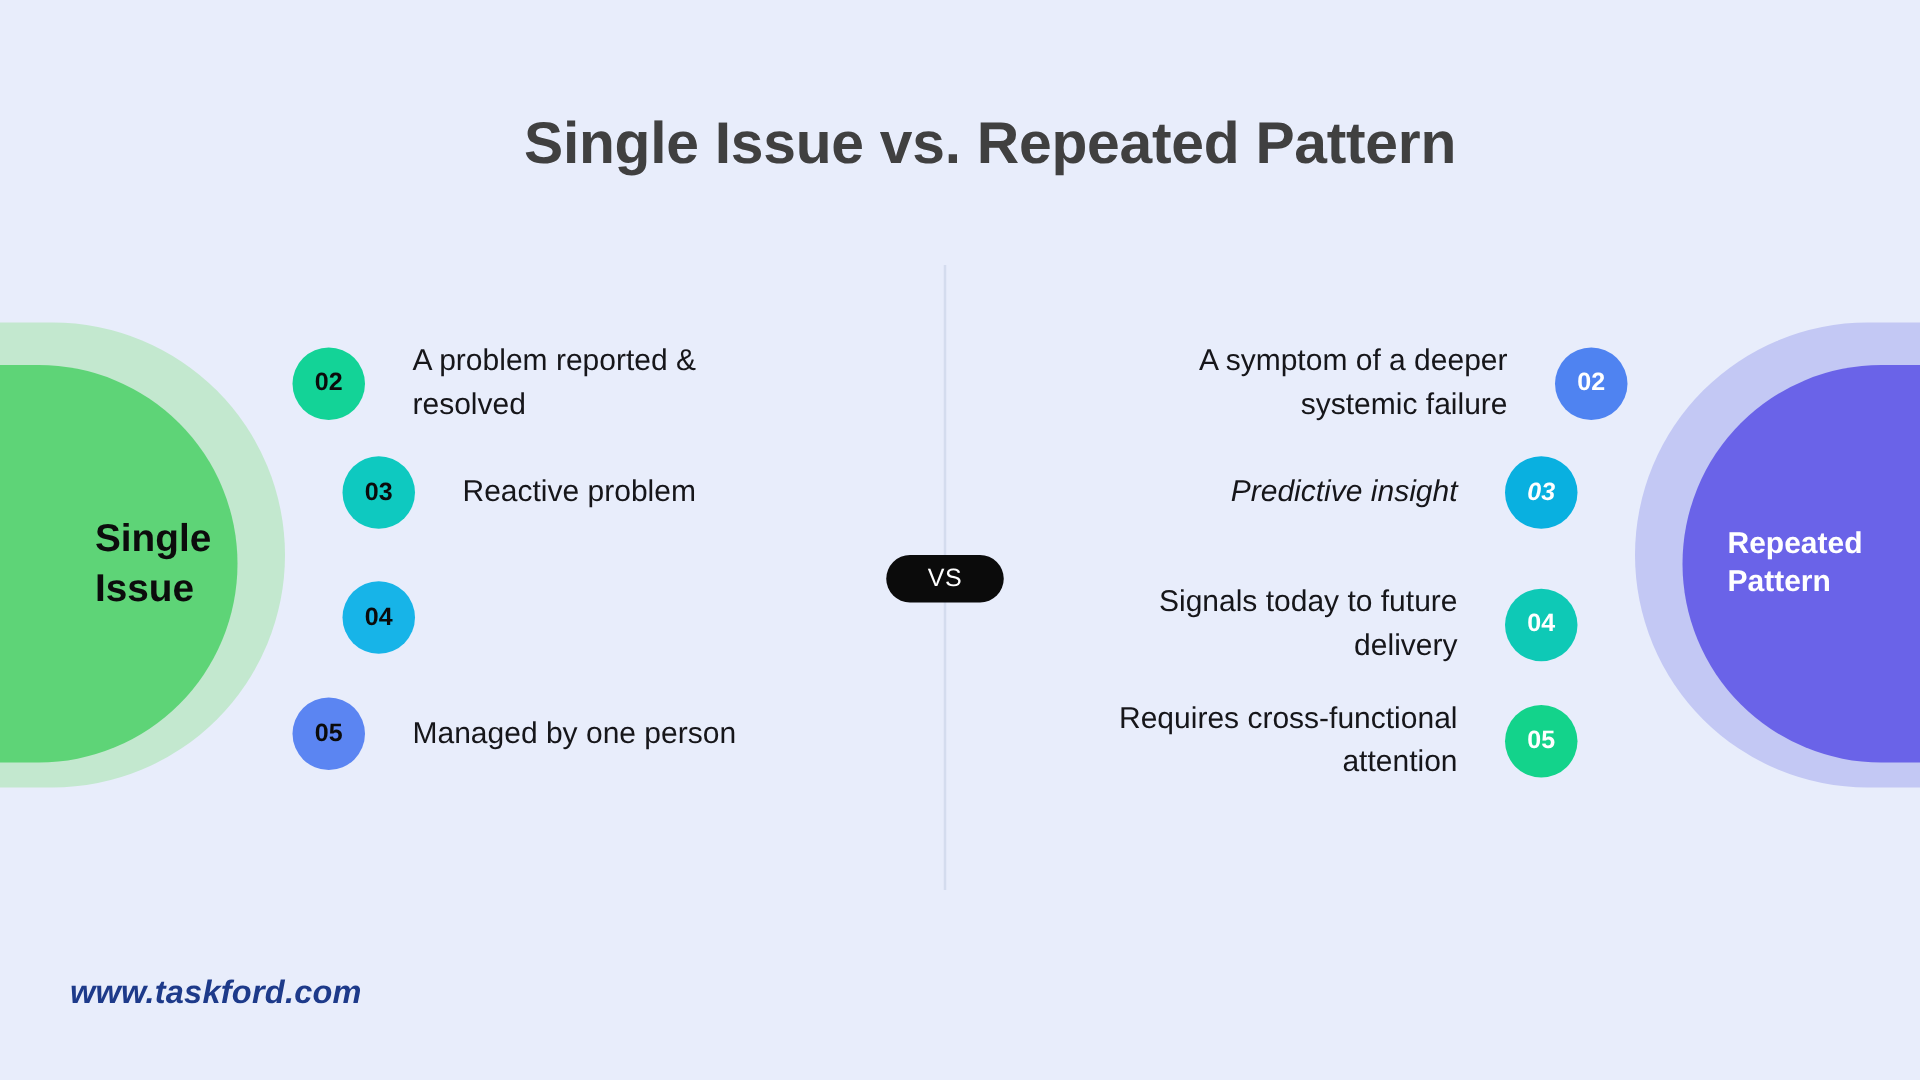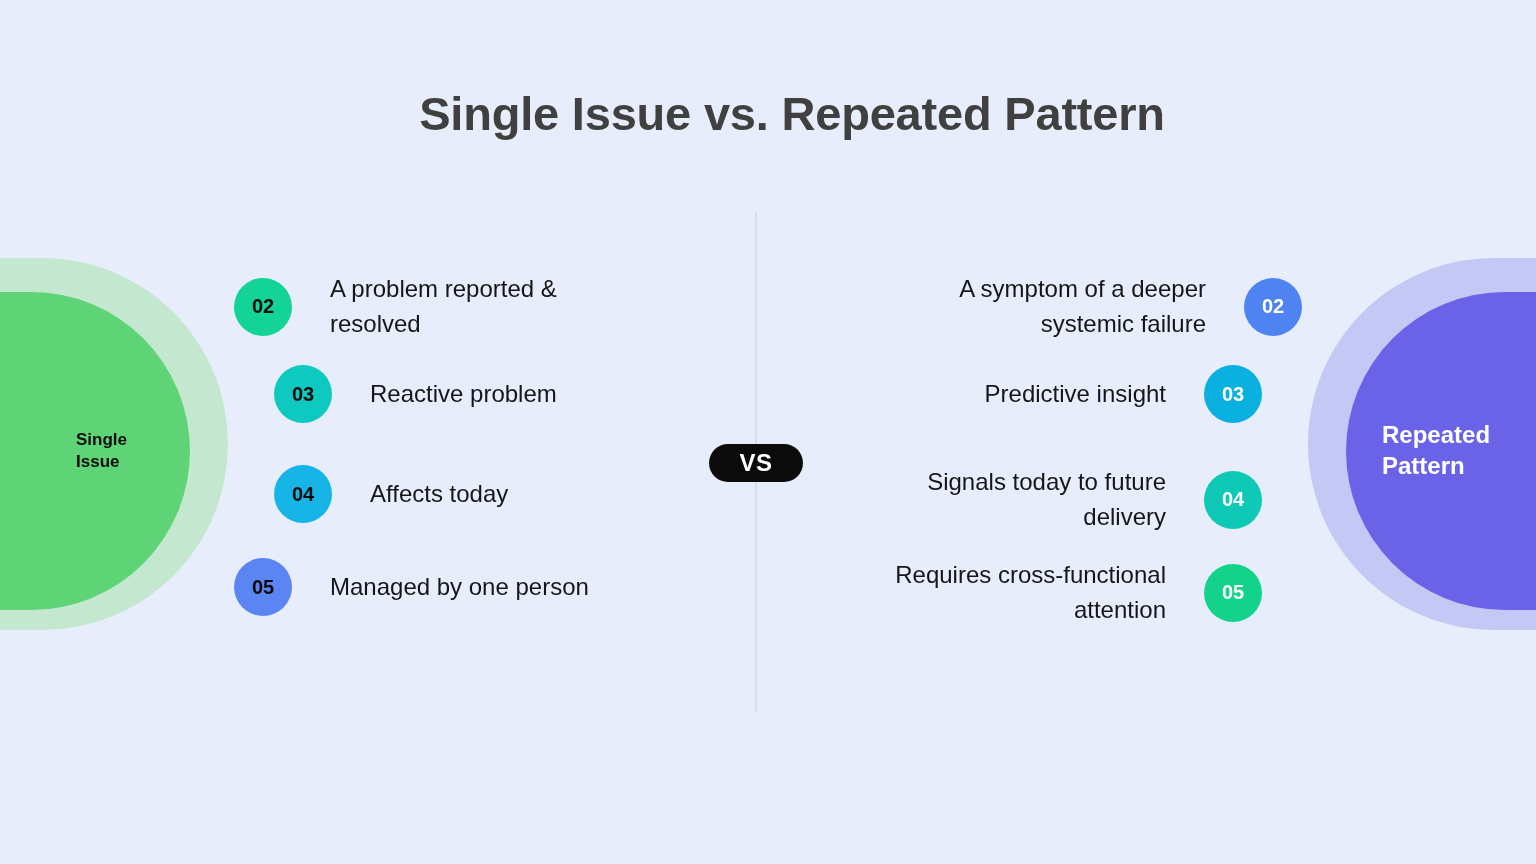--- a/index.html
+++ b/index.html
@@ -55,21 +55,21 @@
     height: 318px;
     background: #5ed477;
     border-radius: 0 159px 159px 0;
     display: flex;
     align-items: center;
     justify-content: flex-end;
     box-sizing: border-box;
     padding-right: 6px;
   }
   .left-core-label {
-    font-size: 17px;
+    font-size: 31px;
     font-weight: bold;
     color: #0c0c0c;
     line-height: 1.28;
     text-align: left;
     width: 108px;
   }
 
   
   .right-ring {
     position: absolute;
@@ -119,22 +119,22 @@
     width: 94px;
     height: 38px;
     background: #0b0b0b;
     border-radius: 19px;
     display: flex;
     align-items: center;
     justify-content: center;
   }
   .vs-pill span {
     color: #ffffff;
-    font-size: 24px;
-    font-weight: bold;
+    font-size: 20px;
+    font-weight: normal;
     letter-spacing: 0.5px;
   }
 
   
   .row {
     position: absolute;
     display: flex;
     align-items: center;
   }
   .row.left-row { left: 0; }
@@ -214,42 +214,42 @@
     <div class="row-text" style="width: 300px;">A problem reported &amp; resolved</div>
   </div>
 
   <div class="row left-row" style="top: 365px; left: 274px; width: 380px;">
     <div class="badge dark-text" style="background: rgb(14, 201, 192);">03</div>
     <div class="row-text" style="width: 280px;">Reactive problem</div>
   </div>
 
   <div class="row left-row" style="top: 465px; left: 274px; width: 380px;">
     <div class="badge dark-text" style="background: rgb(23, 180, 232);">04</div>
-    <div class="row-text" style="width: 280px;">Affects today</div>
   </div>
 
   <div class="row left-row" style="top: 558px; left: 234px; width: 420px;">
     <div class="badge dark-text" style="background: rgb(91, 133, 242);">05</div>
     <div class="row-text" style="width: 260px;">Managed by one person</div>
   </div>
 
   <div class="row right-row" style="top: 272px; left: 866px; width: 436px; justify-content: flex-end;">
     <div class="row-text" style="width: 320px;">A symptom of a deeper systemic failure</div>
     <div class="badge light-text" style="background: rgb(79, 131, 241);">02</div>
   </div>
 
-  <div class="row right-row" style="top: 365px; left: 886px; width: 376px; justify-content: flex-end;">
+  <div class="row right-row" style="top: 365px; left: 886px; width: 376px; justify-content: flex-end; font-style: italic;">
     <div class="row-text" style="width: 280px;">Predictive insight</div>
     <div class="badge light-text" style="background: rgb(9, 176, 224);">03</div>
   </div>
 
   <div class="row right-row" style="top: 465px; left: 886px; width: 376px; justify-content: flex-end;">
     <div class="row-text" style="width: 240px;">Signals today to future delivery</div>
     <div class="badge light-text" style="background: rgb(14, 201, 182);">04</div>
   </div>
 
   <div class="row right-row" style="top: 558px; left: 866px; width: 436px; justify-content: flex-start;">
     <div class="row-text" style="width: 300px;">Requires cross-functional attention</div>
     <div class="badge light-text" style="background: rgb(19, 211, 139);">05</div>
   </div>
 
+  <div class="footer-url" style="color: rgb(29, 58, 138);">www.taskford.com</div>
 
 </div>
 
 </body></html>

